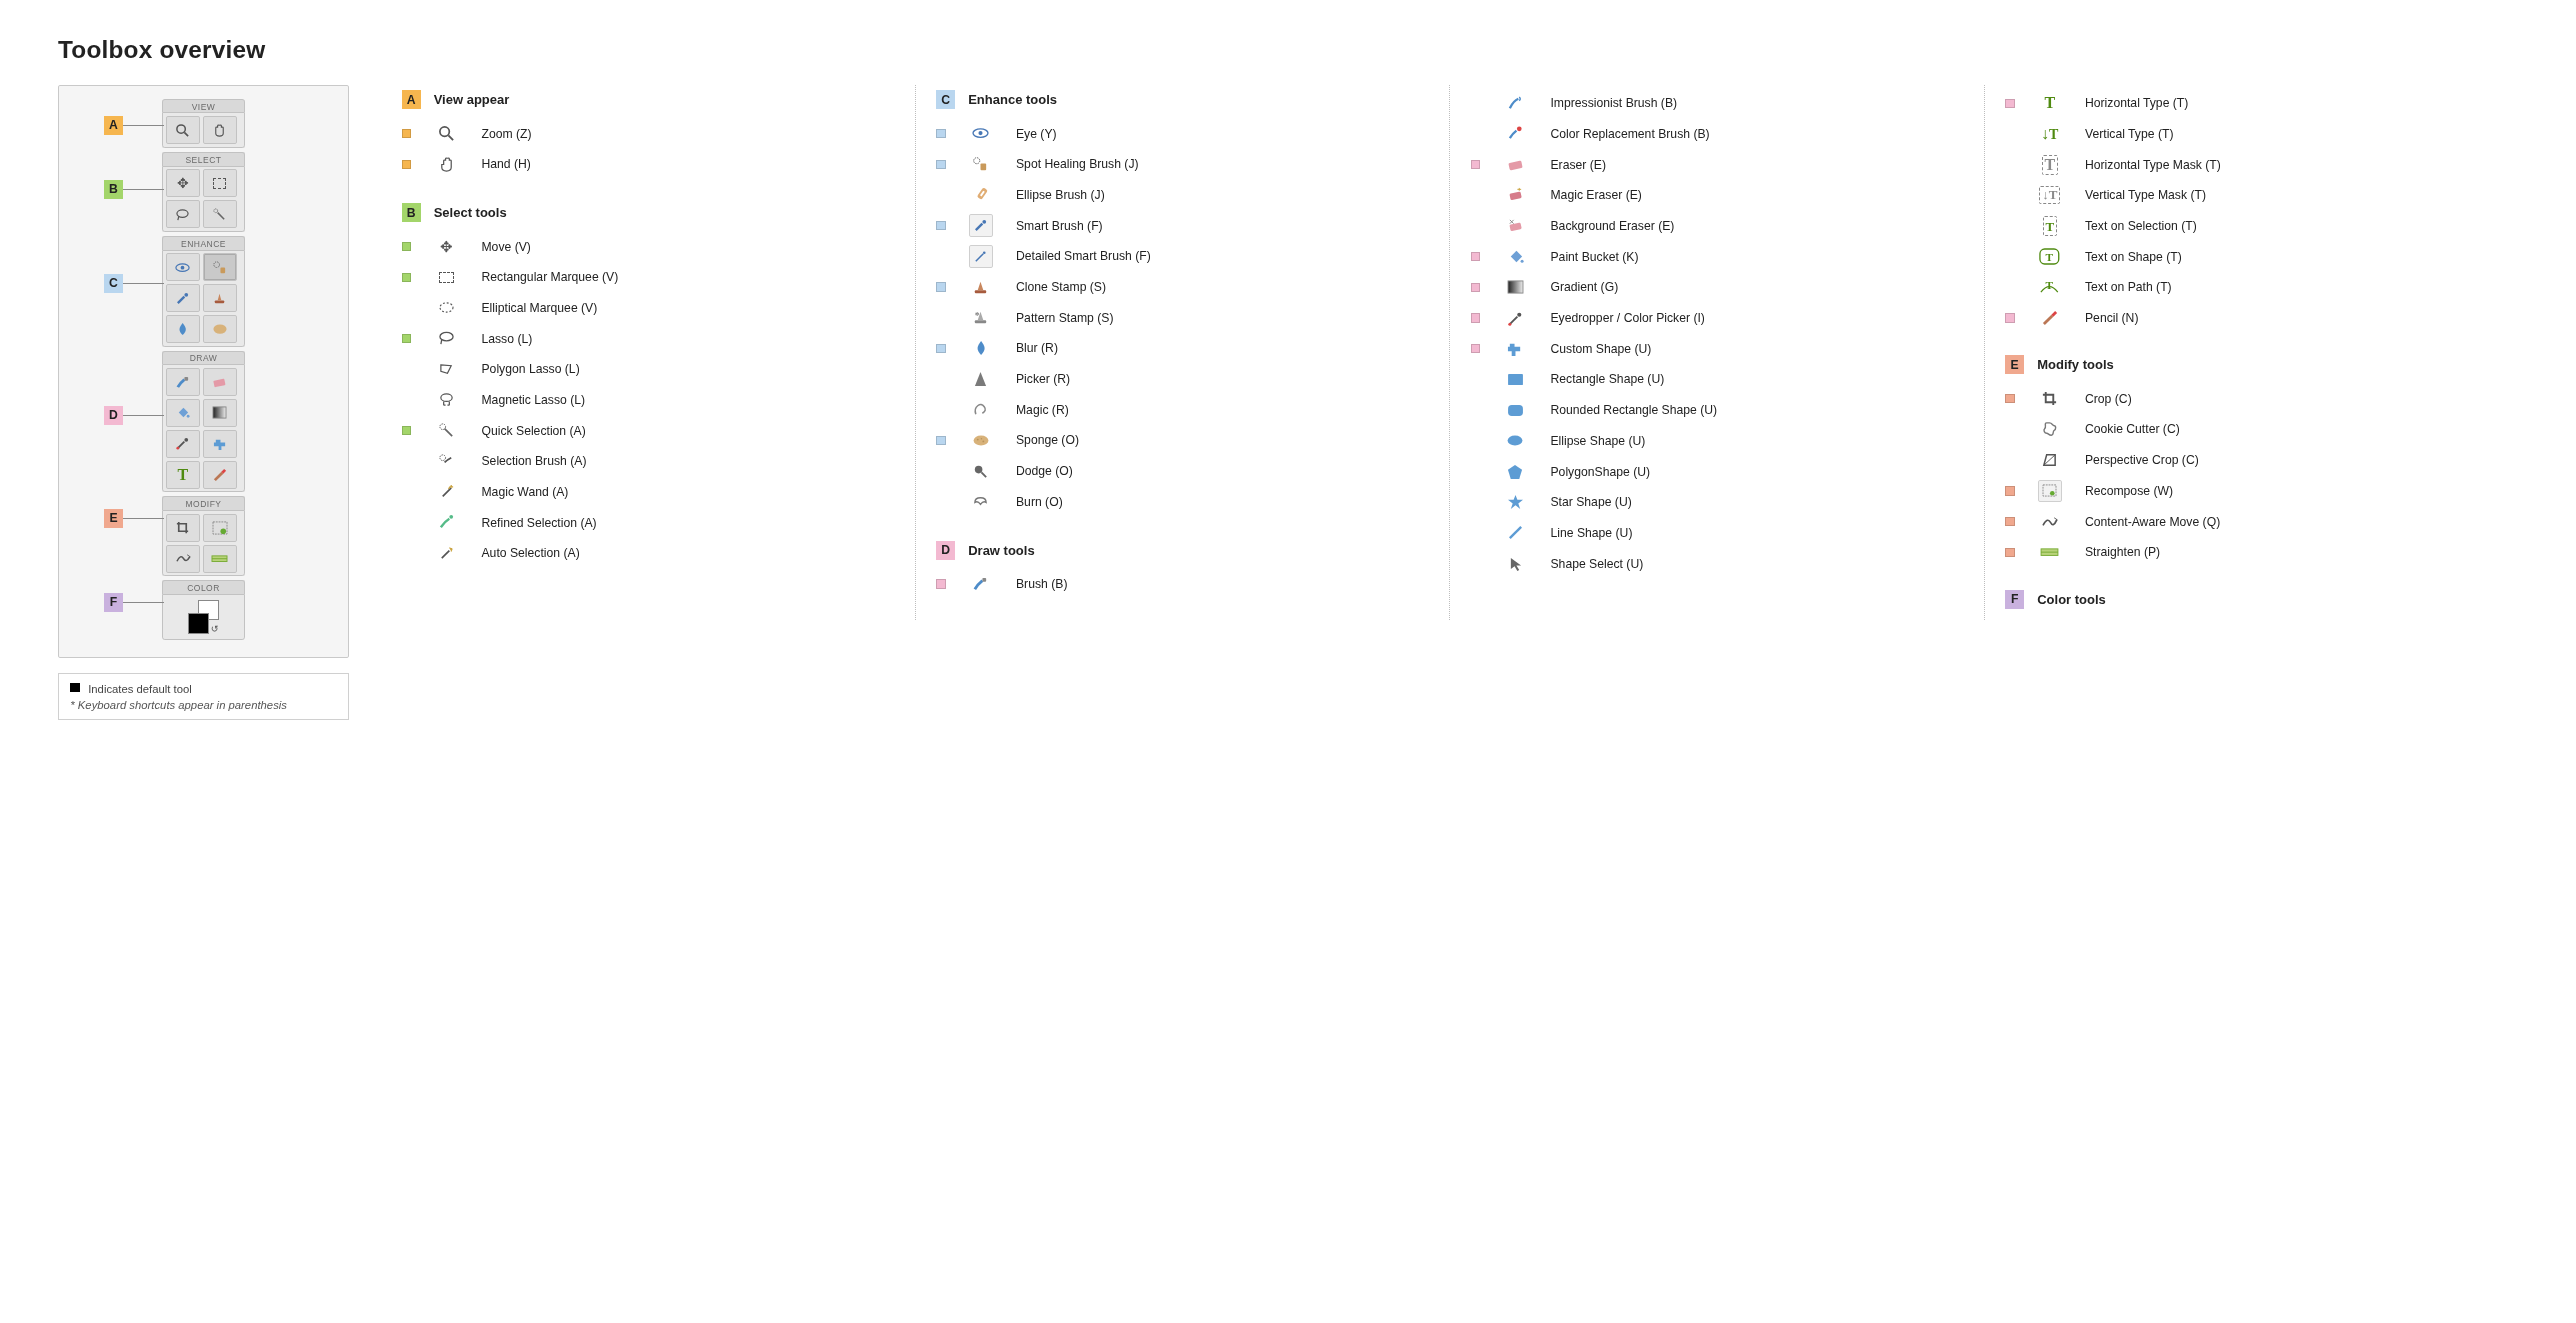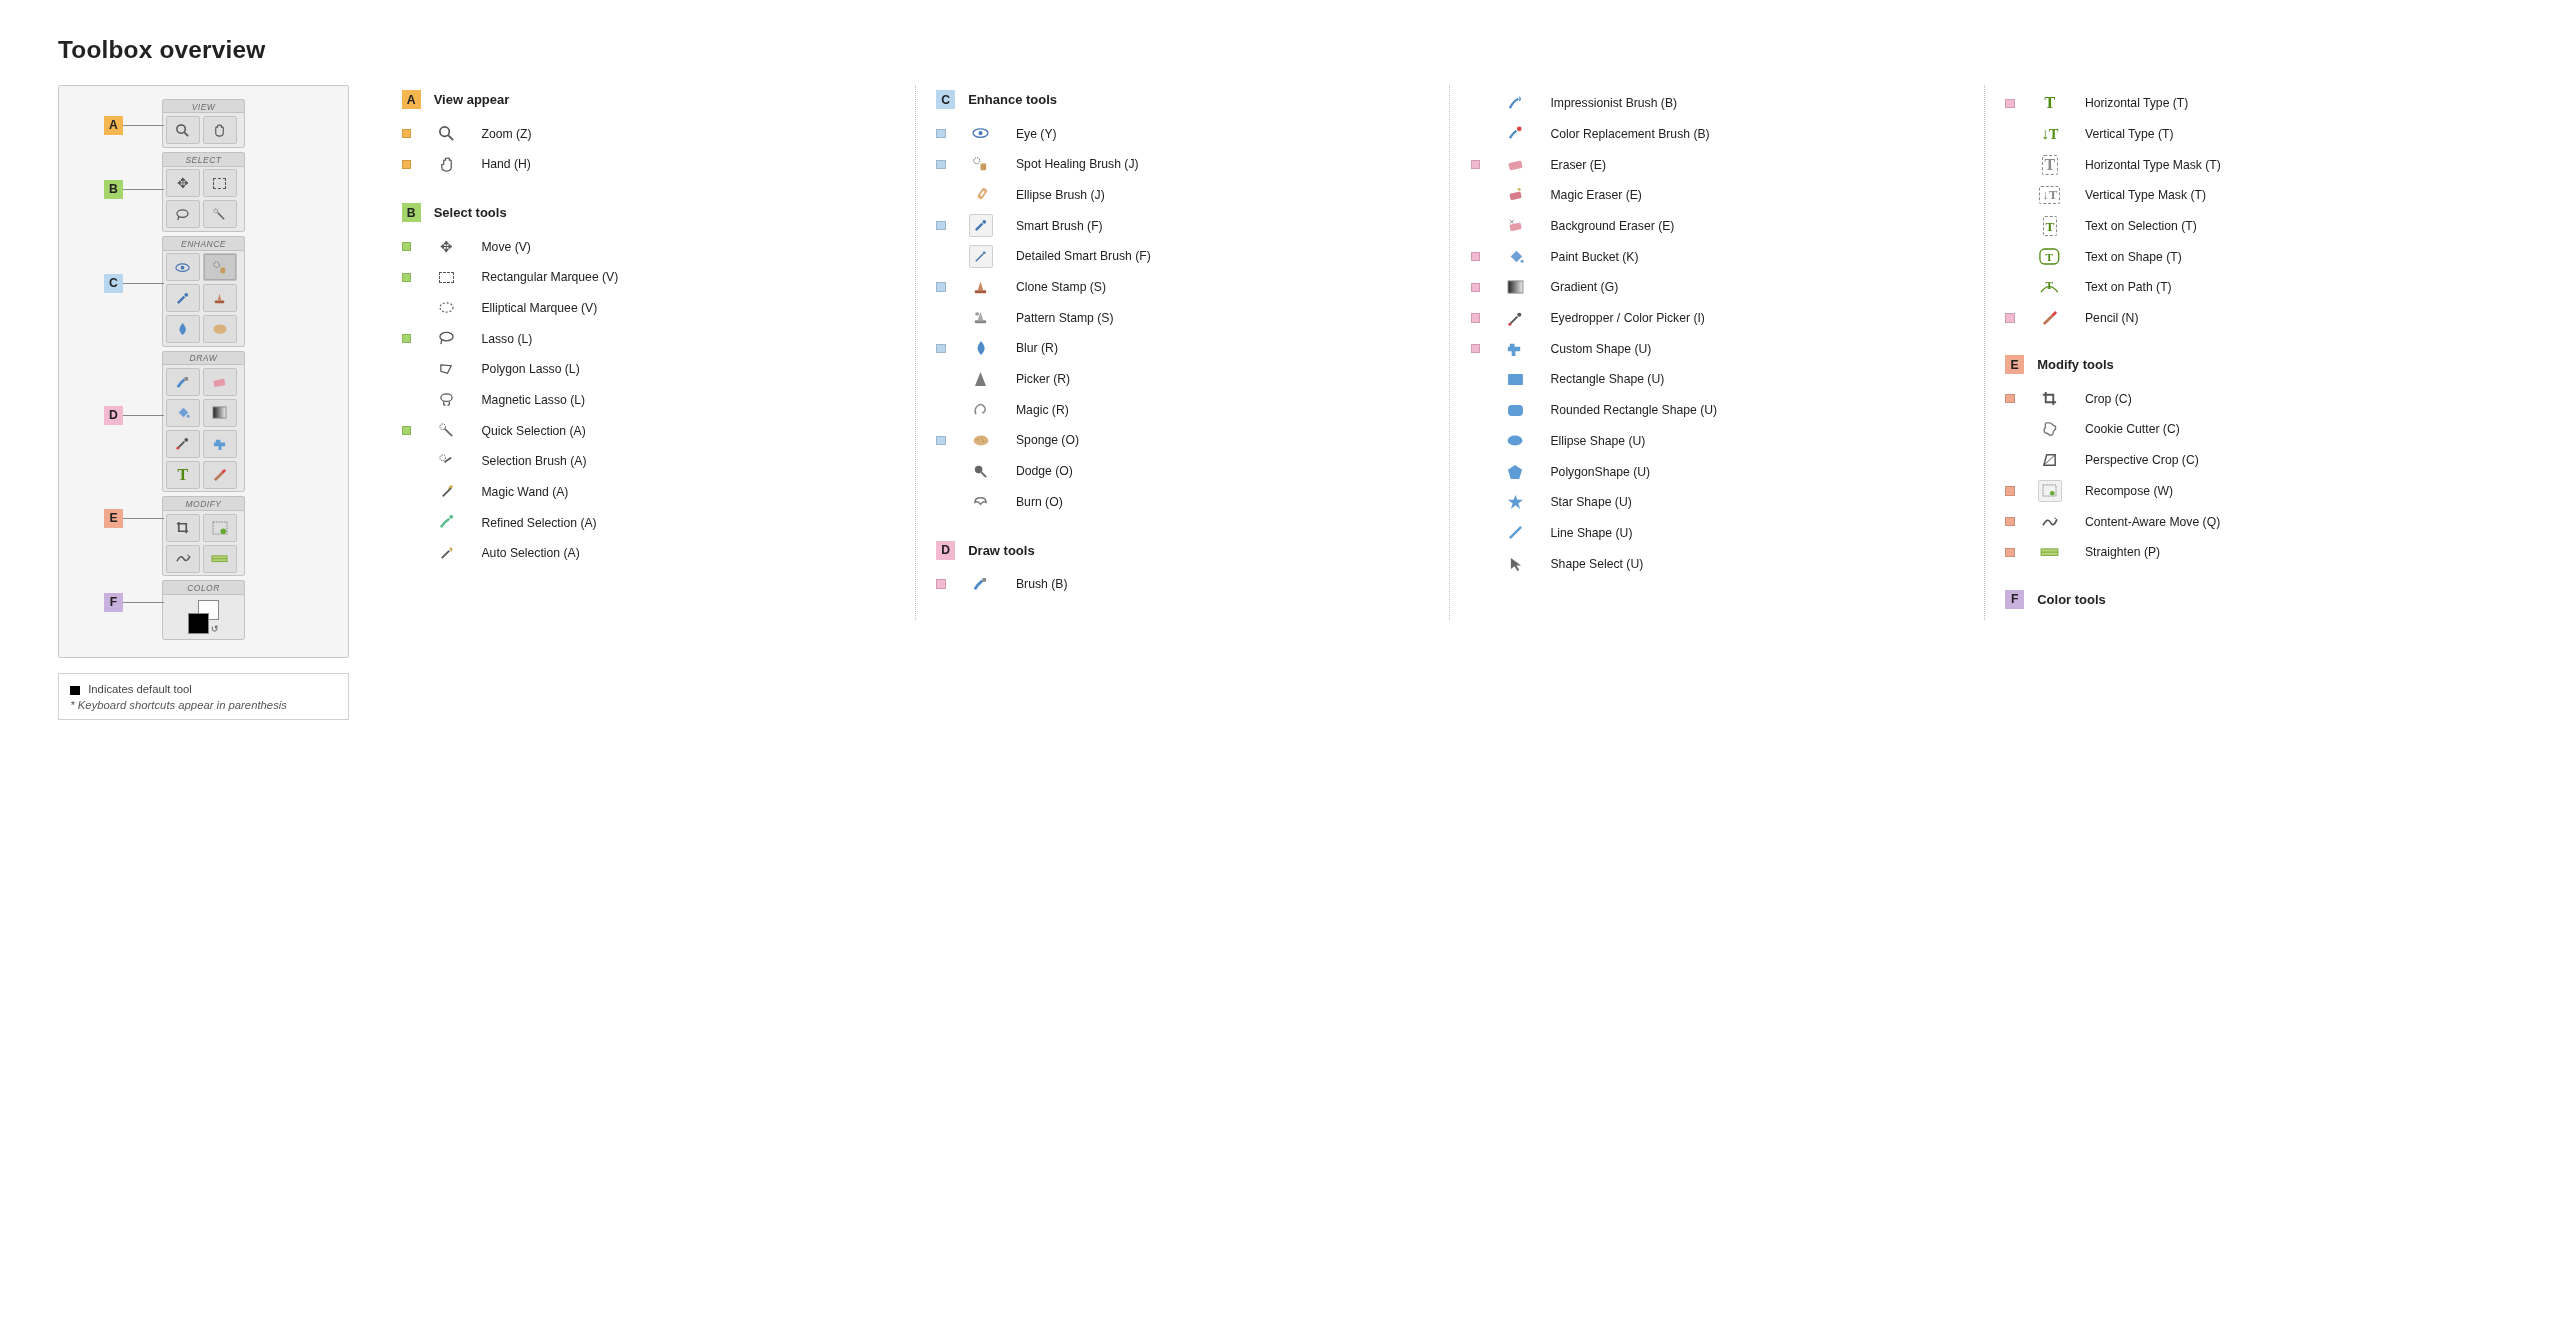--- a/index.html
+++ b/index.html
@@ -41,21 +41,20 @@
   .tb-hdr {
     background:#d9d9d9;
     color:#6a6a6a;
     font-size:8.5px;
     text-align:center;
     letter-spacing:0.5px;
     padding:1.9px 0 0.9px;
     border:0.9px solid #c2c2c2;
     border-bottom:none;
     border-radius:2.8px 2.8px 0 0;
-    font-style:italic;
   }
   .tb-body {
     border:0.9px solid #c2c2c2;
     border-radius:0 0 2.8px 2.8px;
     padding:2.8px;
     display:flex;
     flex-wrap:wrap;
     gap:2.8px;
   }
   .tb-cell {
@@ -92,21 +91,21 @@
 
   
   .legend-box {
     margin-top:15px;
     width:291px;
     border:0.9px solid #d0d0d0;
     padding:9.4px 11.3px 8.5px;
     font-size:11.3px;
     color:#444;
   }
-  .legend-row1 { display:flex; align-items:flex-end; gap:8.5px; margin-bottom:3.8px;}
+  .legend-row1 { display:flex; align-items:flex-start; gap:8.5px; margin-bottom:3.8px;}
   .lg-sq { width:9.4px; height:9.4px; background:#000; display:inline-block; border:0.9px solid #000;}
   .legend-row2 { font-style:italic; color:#555; }
 
   
   .cols { display:flex; flex:1; gap:0; }
   .col {
     flex:1;
     padding: 0 20.7px;
   }
   .col + .col { border-left: 0.9px dotted #bdbdbd; }

